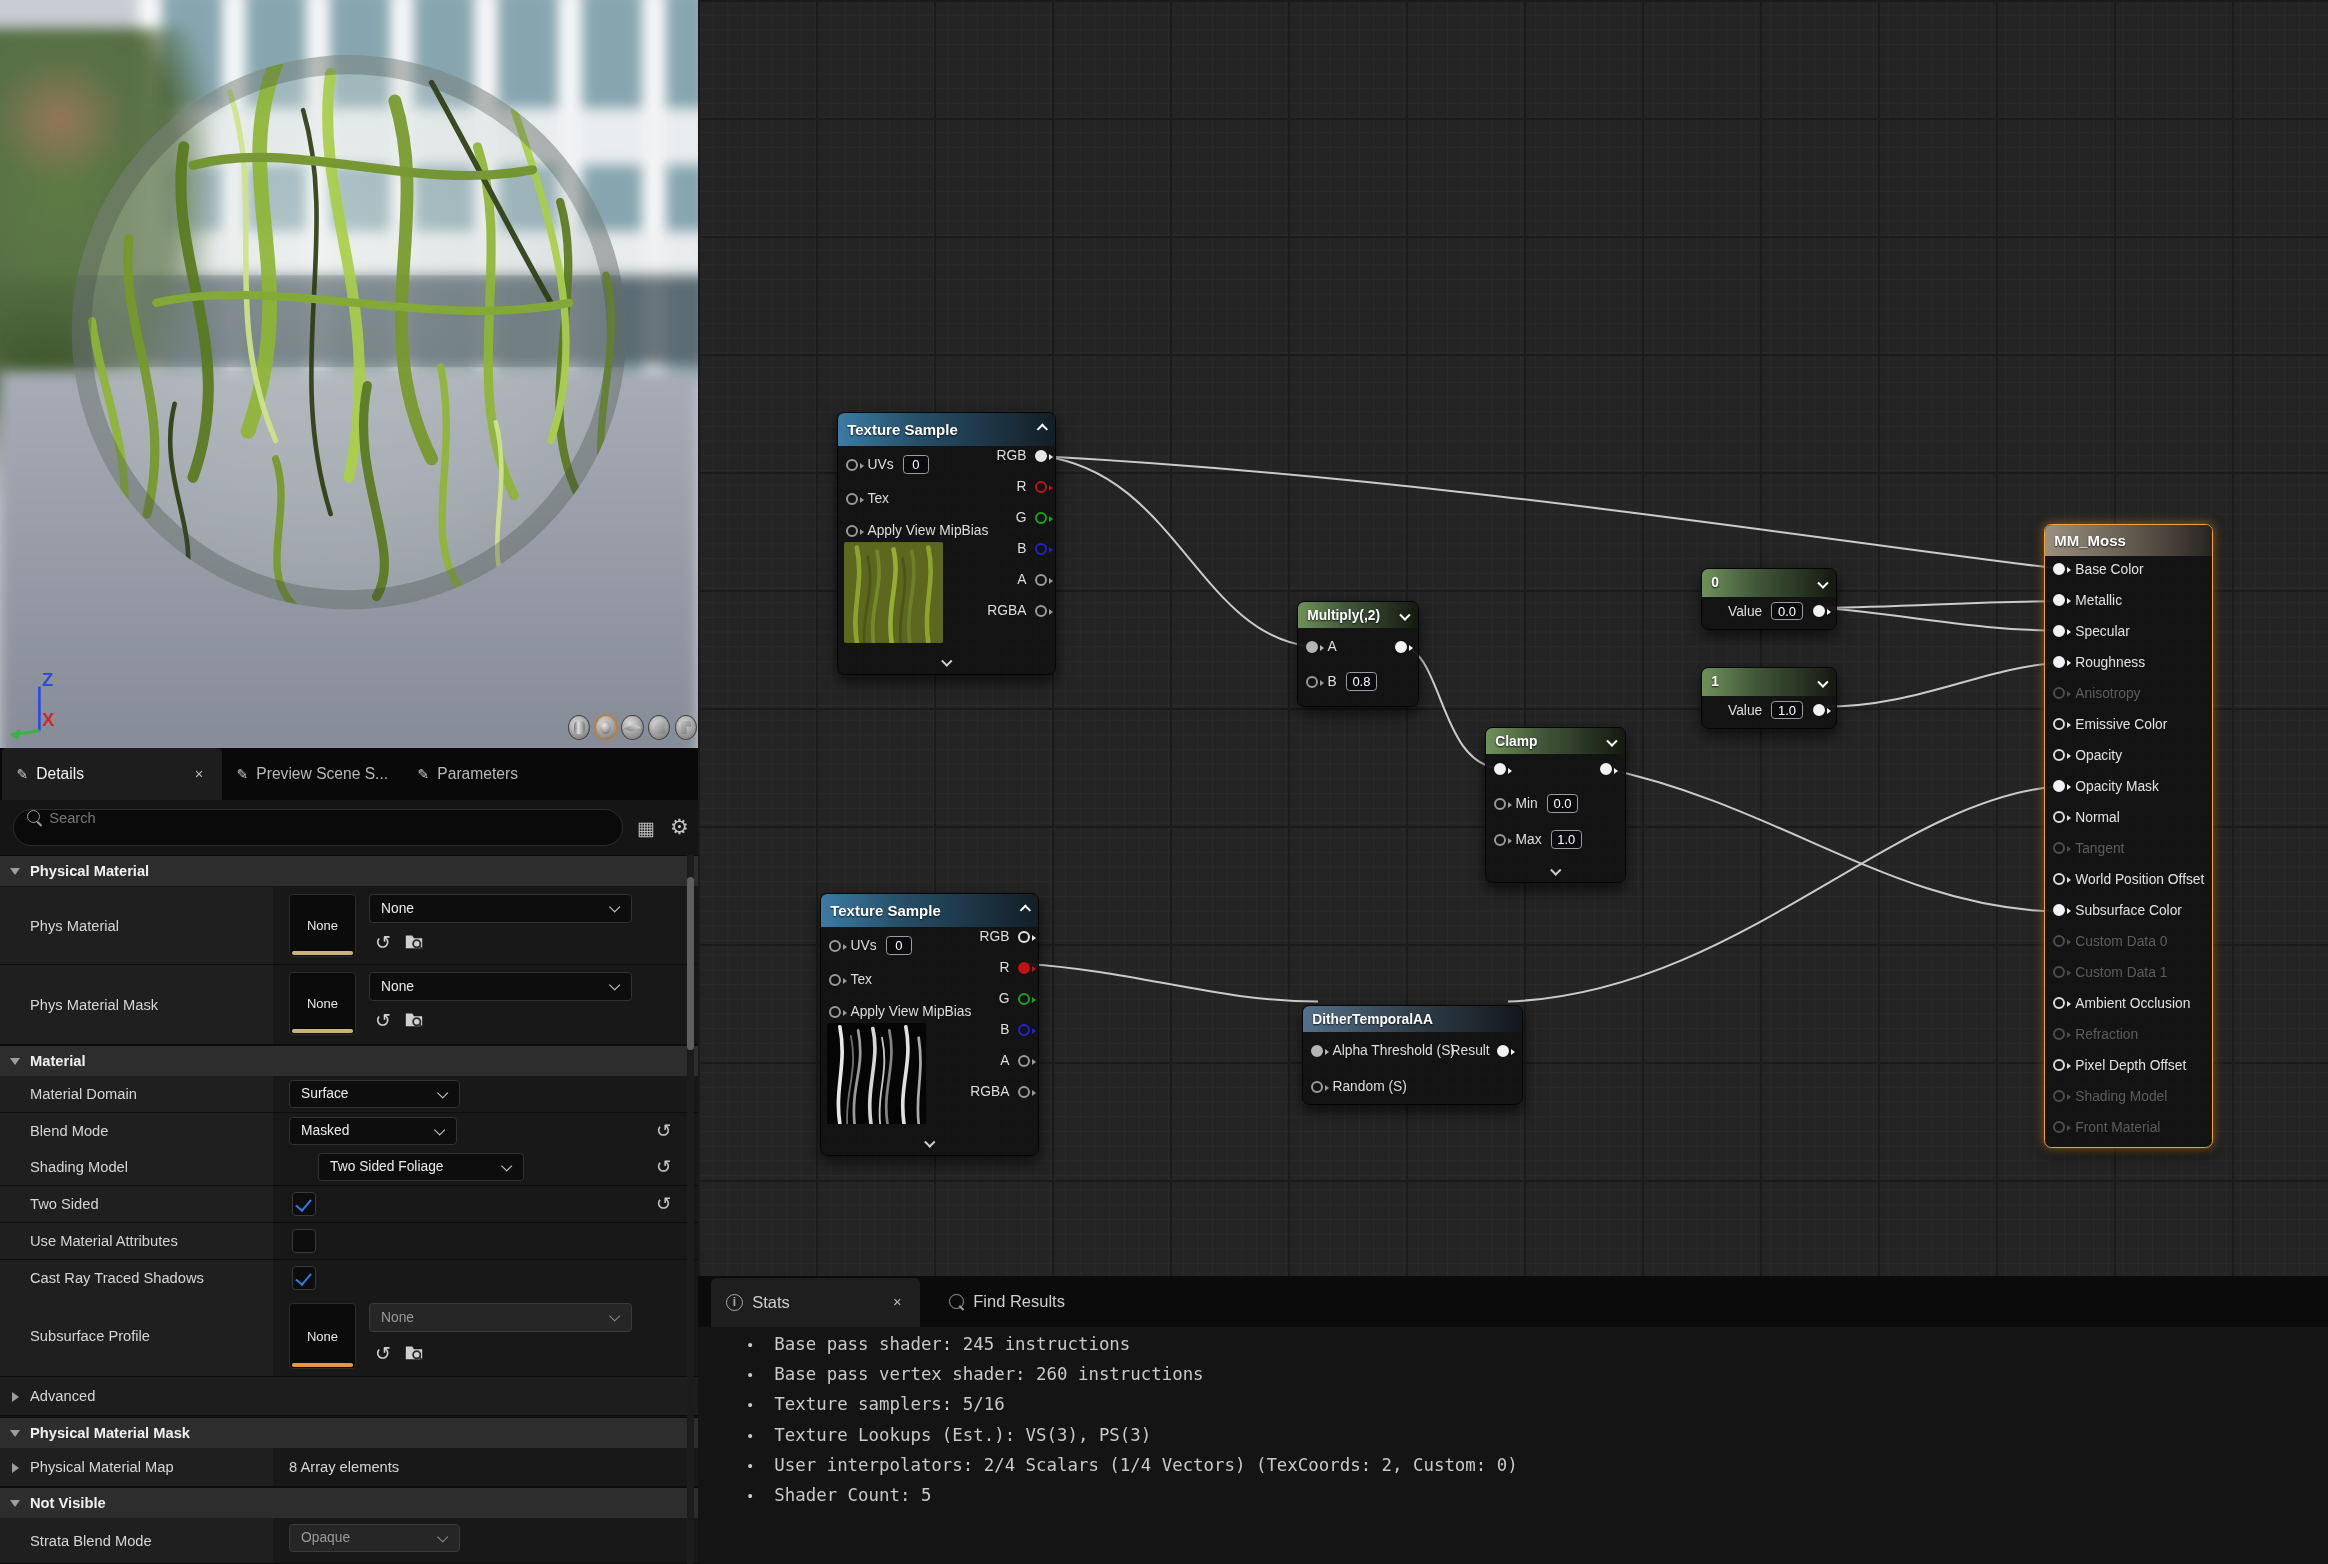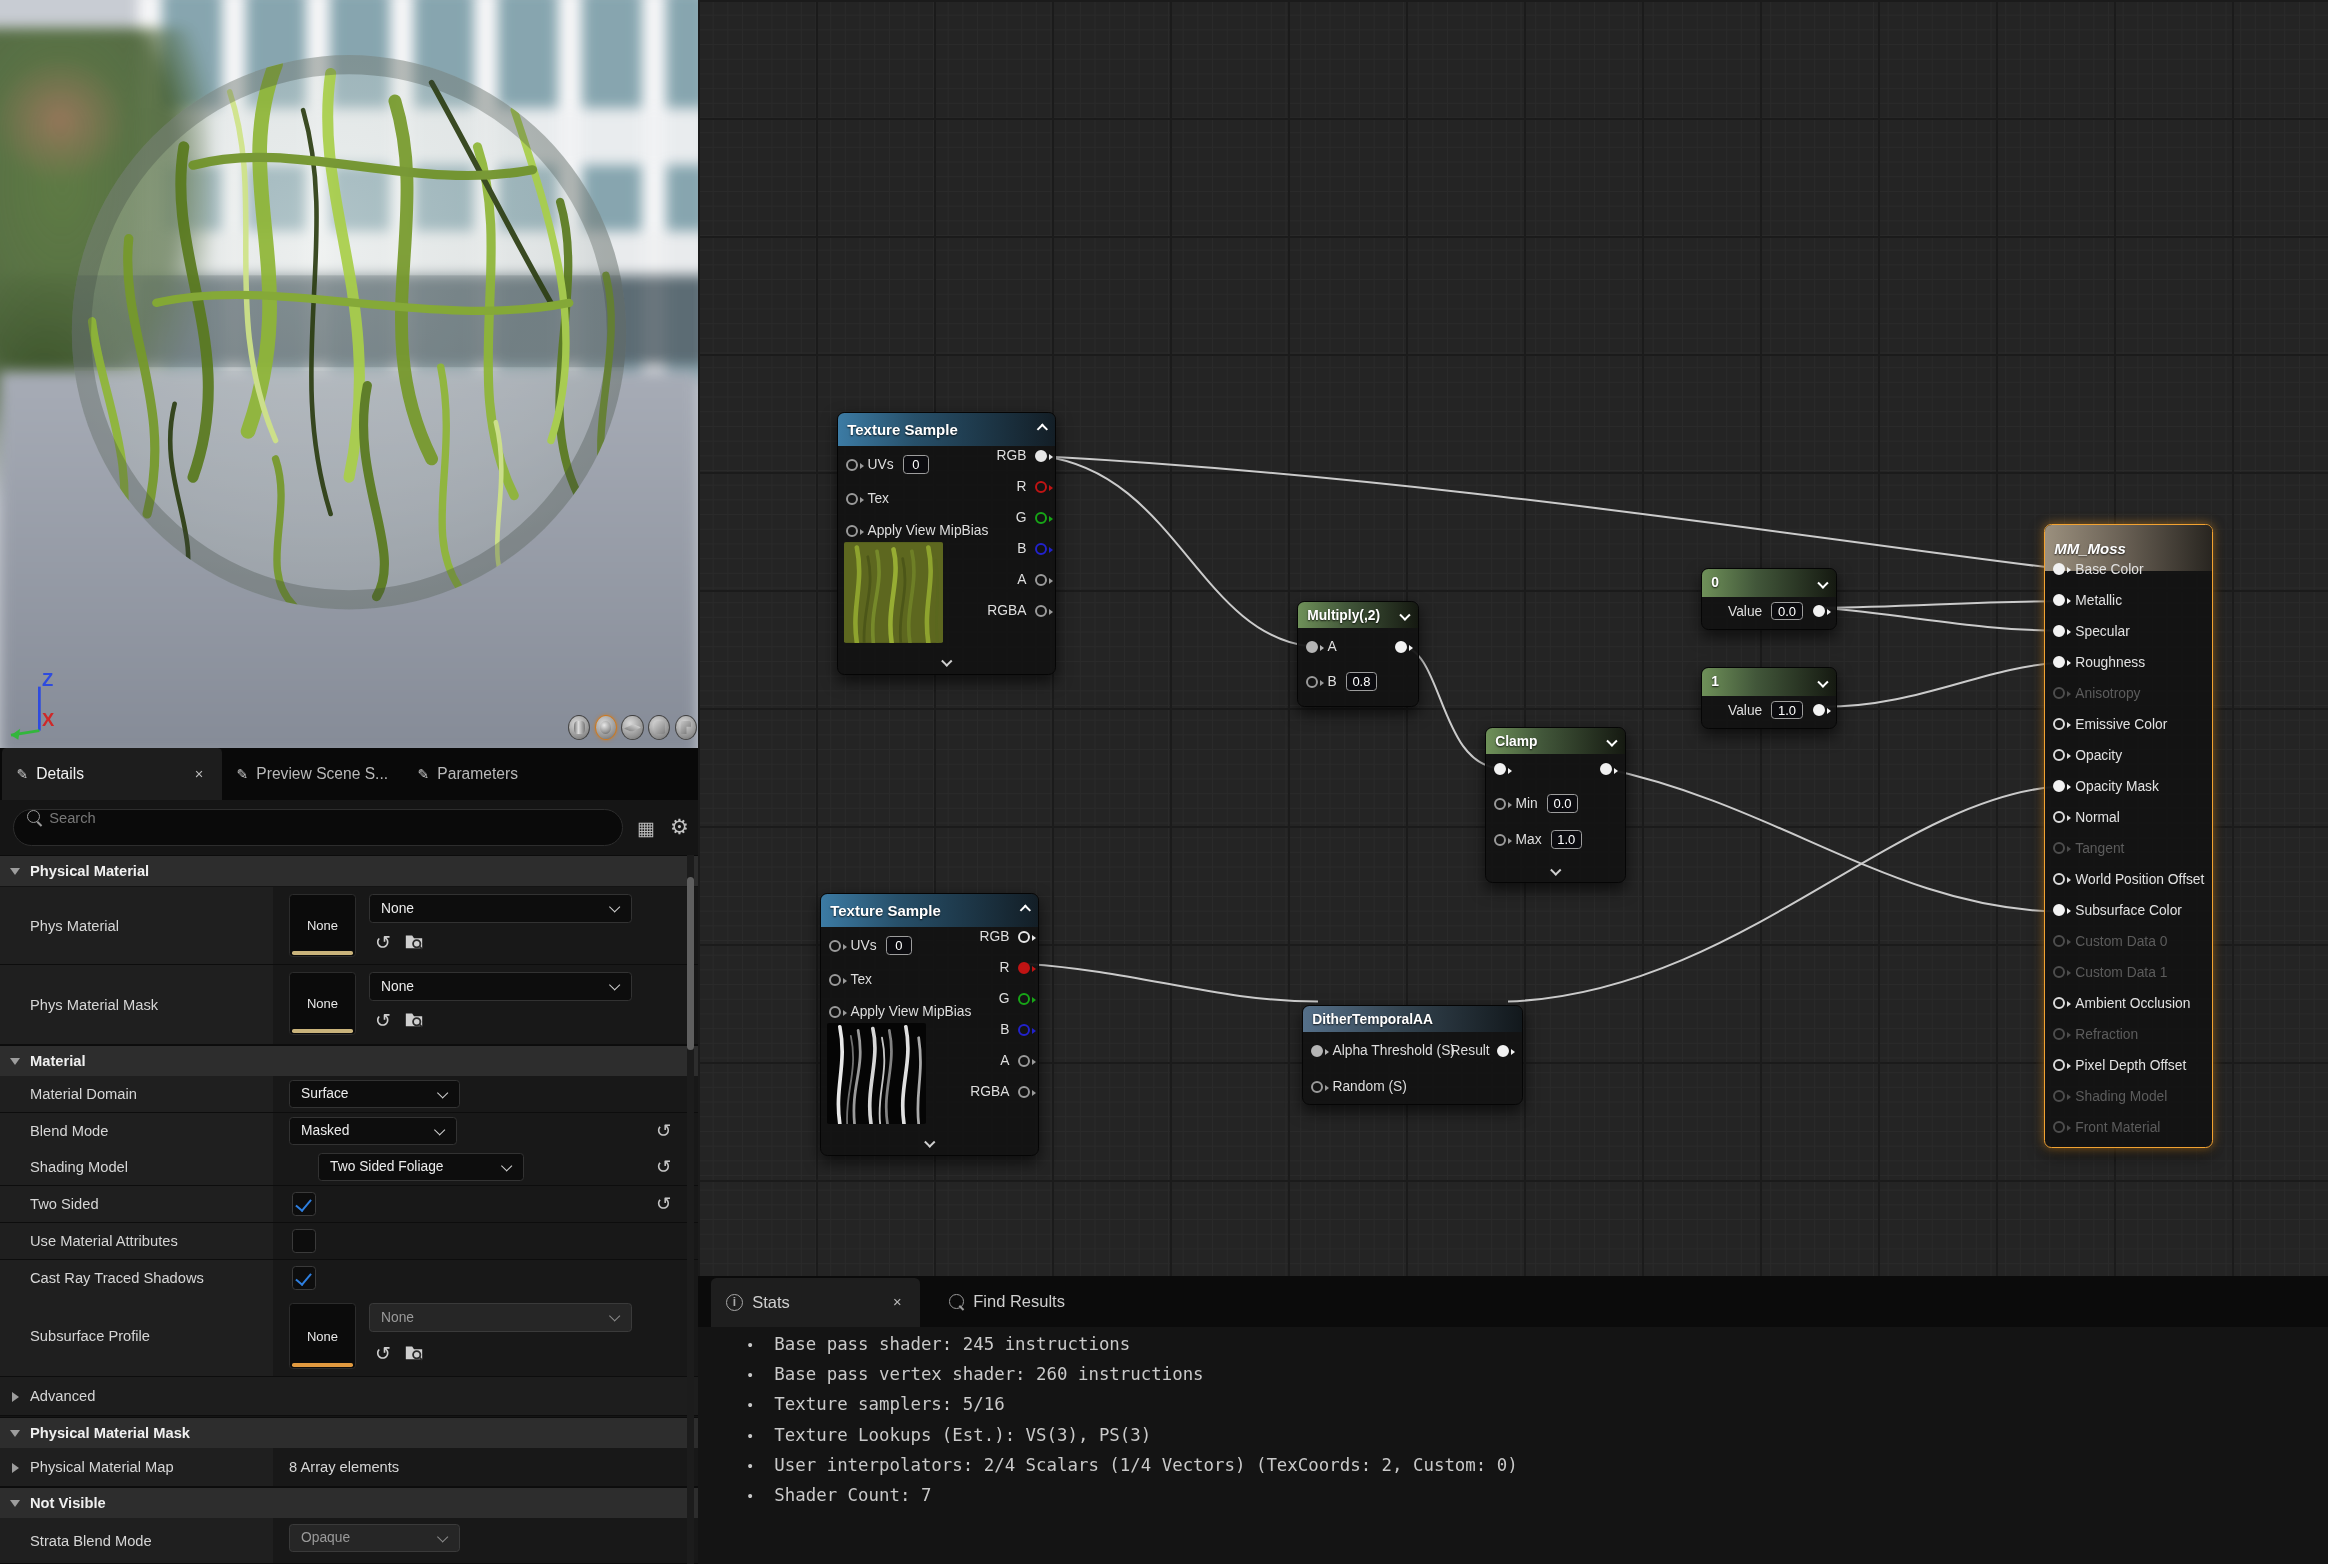--- a/index.html
+++ b/index.html
@@ -638,21 +638,21 @@
         <span>Result</span>
         <span class="pin white pin-solid-white"></span>
       </div>
       <div class="prow" style="left:8.3px;top:67px;height:27.5px;">
         <span class="pin gray"></span>
         <span>Random (S)</span>
       </div>
     </div>
 
     <div class="node" id="mm-node" style="left:1346px;top:524px;width:169px;height:624px;">
-      <div class="node-hdr hdr-tan" style="height:46px;font-style:italic;">
+      <div class="node-hdr hdr-tan" style="height:31px;">
         <span>MM_Moss</span>
       </div>
       <div class="mm-pins">
 
           <div class="mm-row connected">
             <span class="pin"></span>
             <span>Base Color</span>
           </div>
 
           <div class="mm-row connected">
@@ -776,19 +776,19 @@
 
         <div class="stat-line" style="top: 149px;">
           <span>Texture Lookups (Est.): VS(3), PS(3)</span>
         </div>
 
         <div class="stat-line" style="top: 179px;">
           <span>User interpolators: 2/4 Scalars (1/4 Vectors) (TexCoords: 2, Custom: 0)</span>
         </div>
 
         <div class="stat-line" style="top: 209px;">
-          <span>Shader Count: 7</span>
+          <span>Shader Count: 5</span>
         </div>
       </div>
   </div>
 
 </div>
 
 
 </body></html>

